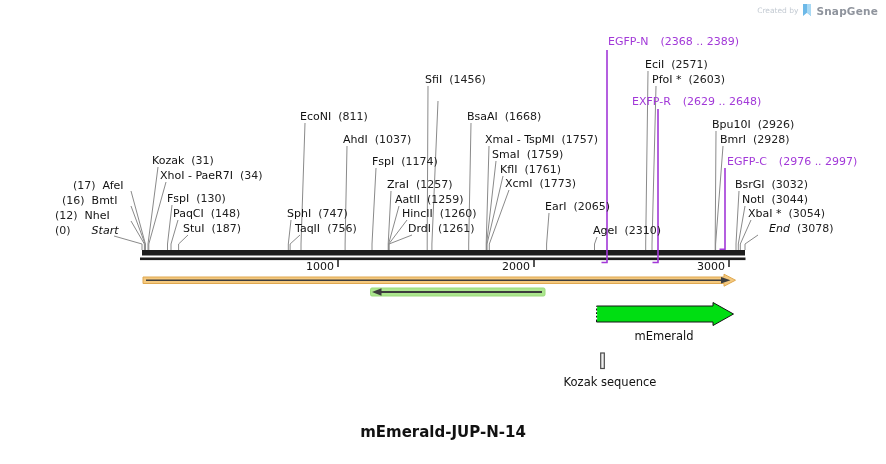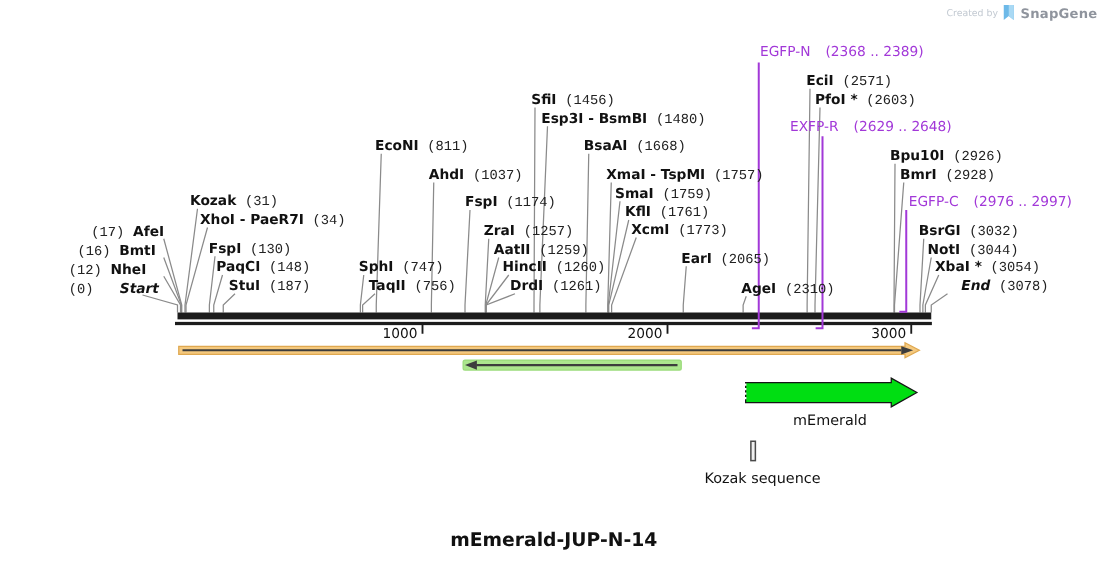--- a/index.html
+++ b/index.html
@@ -1,21 +1,21 @@
 <!DOCTYPE html>
 <html><head>
 <meta charset="utf-8">
 <style>
   html,body{margin:0;padding:0;background:#fff;}
   #stage{position:relative;width:886px;height:444px;background:#ffffff;overflow:hidden;
          font-family:"DejaVu Sans","Liberation Sans",sans-serif;color:#1b1b1b;}
   #geom{position:absolute;left:0;top:0;}
   .lbl{position:absolute;font-size:11px;line-height:13px;white-space:nowrap;}
-  .lbl .nm{font-weight:bold;color:#111;text-align:center;}
-  .lbl .ps{font-weight:normal;color:#222;font-family:Liberation Mono, monospace;}
+  .lbl .nm{font-weight:normal;color:#111;text-align:center;}
+  .lbl .ps{font-weight:normal;color:#222;}
   .lbl.namefirst .ps{margin-left:7px;}
   .lbl.posfirst .ps{margin-right:7px;}
   .lbl .it{font-style:italic;margin-left:14px;}
   .primer{position:absolute;font-size:11px;line-height:13px;white-space:nowrap;color:#A238D8;}
   .primer .rng{margin-left:12px;margin-top:46px;}
   .scalenum{position:absolute;font-size:11px;color:#111;}
   .featlbl{position:absolute;font-size:11.5px;color:#111;transform:translateX(-50%);white-space:nowrap;}
   #titleblock{position:absolute;left:0;right:0;top:423px;text-align:center;}
   #maptitle{font-size:15px;font-weight:bold;color:#111;}
   #maplen{font-size:11px;color:#222;margin-top:2px;}
@@ -125,21 +125,20 @@
   <div class="lbl namefirst" style="left:287px;top:207px"><span class="nm">SphI</span><span class="ps">(747)</span></div>
   <div class="lbl namefirst" style="left:295px;top:222px"><span class="nm">TaqII</span><span class="ps">(756)</span></div>
   <div class="lbl namefirst" style="left:300px;top:110px"><span class="nm">EcoNI</span><span class="ps">(811)</span></div>
   <div class="lbl namefirst" style="left:343px;top:133px"><span class="nm">AhdI</span><span class="ps">(1037)</span></div>
   <div class="lbl namefirst" style="left:372px;top:155px"><span class="nm">FspI</span><span class="ps">(1174)</span></div>
   <div class="lbl namefirst" style="left:387px;top:178px"><span class="nm">ZraI</span><span class="ps">(1257)</span></div>
   <div class="lbl namefirst" style="left:395px;top:193px"><span class="nm">AatII</span><span class="ps">(1259)</span></div>
   <div class="lbl namefirst" style="left:402px;top:207px"><span class="nm">HincII</span><span class="ps">(1260)</span></div>
   <div class="lbl namefirst" style="left:408px;top:222px"><span class="nm">DrdI</span><span class="ps">(1261)</span></div>
   <div class="lbl namefirst" style="left:425px;top:73px"><span class="nm">SfiI</span><span class="ps">(1456)</span></div>
-  <div class="lbl namefirst" style="left:433px;top:88px"><span class="nm">Esp3I - BsmBI</span><span class="ps">(1480)</span></div>
   <div class="lbl namefirst" style="left:467px;top:110px"><span class="nm">BsaAI</span><span class="ps">(1668)</span></div>
   <div class="lbl namefirst" style="left:485px;top:133px"><span class="nm">XmaI - TspMI</span><span class="ps">(1757)</span></div>
   <div class="lbl namefirst" style="left:492px;top:148px"><span class="nm">SmaI</span><span class="ps">(1759)</span></div>
   <div class="lbl namefirst" style="left:500px;top:163px"><span class="nm">KflI</span><span class="ps">(1761)</span></div>
   <div class="lbl namefirst" style="left:505px;top:177px"><span class="nm">XcmI</span><span class="ps">(1773)</span></div>
   <div class="lbl namefirst" style="left:545px;top:200px"><span class="nm">EarI</span><span class="ps">(2065)</span></div>
   <div class="lbl namefirst" style="left:593px;top:224px"><span class="nm">AgeI</span><span class="ps">(2310)</span></div>
   <div class="lbl namefirst" style="left:645px;top:58px"><span class="nm">EciI</span><span class="ps">(2571)</span></div>
   <div class="lbl namefirst" style="left:652px;top:73px"><span class="nm">PfoI *</span><span class="ps">(2603)</span></div>
   <div class="lbl namefirst" style="left:712px;top:118px"><span class="nm">Bpu10I</span><span class="ps">(2926)</span></div>

